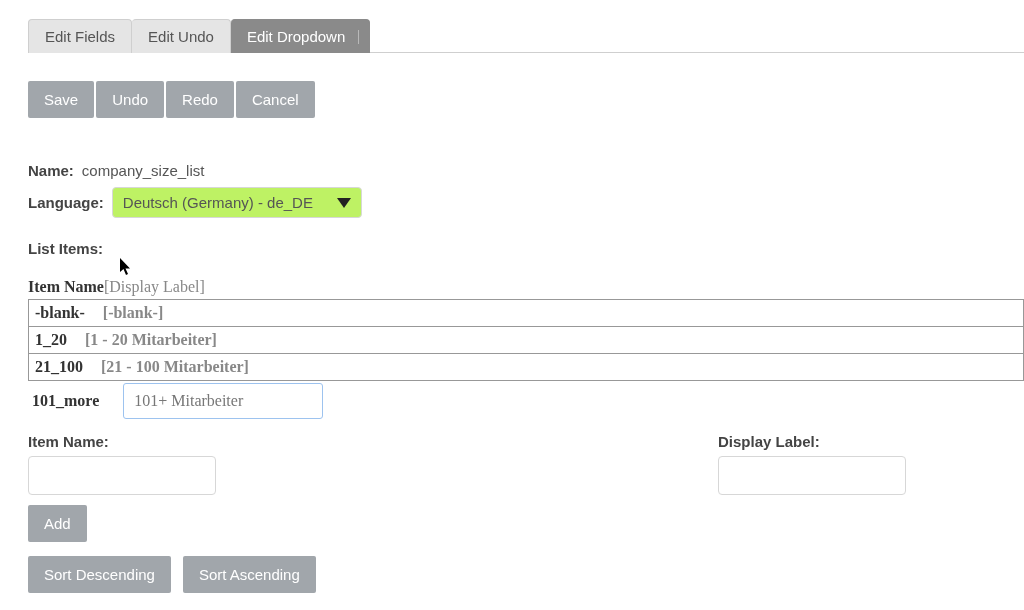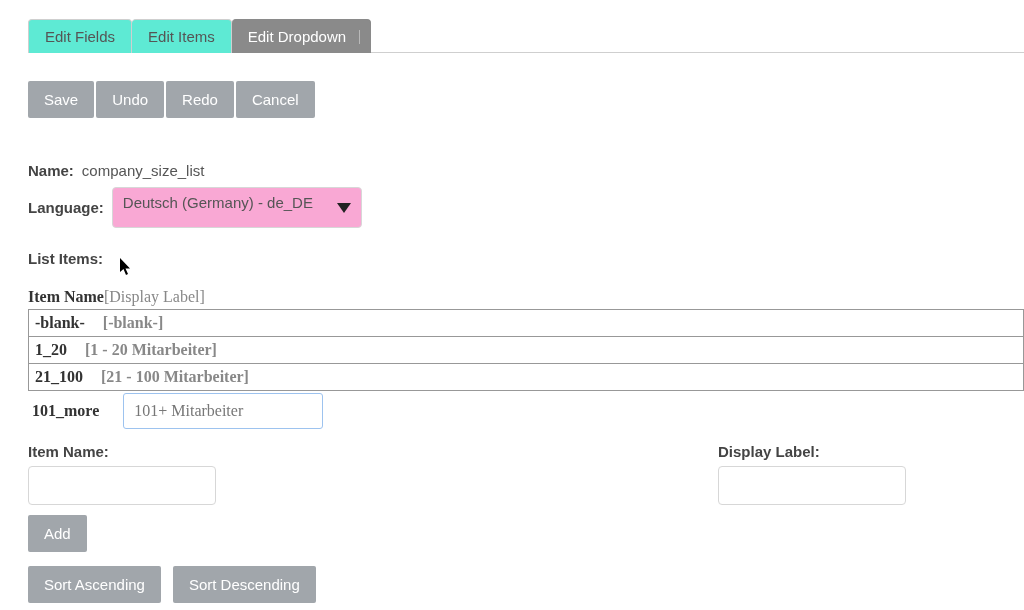--- a/index.html
+++ b/index.html
@@ -21,21 +21,21 @@
   .tabs {
     display: flex;
     align-items: flex-end;
     border-bottom: 1px solid #cfcfcf;
     width: 100%;
   }
   .tab {
     padding: 8px 16px;
     border: 1px solid #cfcfcf;
     border-bottom: none;
-    background: #5eead4;
+    background: #e5e5e5;
     color: #555;
     margin-right: 0;
     position: relative;
     bottom: -1px;
     border-radius: 4px 4px 0 0;
     font-size: 15px;
     cursor: pointer;
   }
   .tab + .tab { border-left: none; }
   .tab.active {
@@ -82,24 +82,24 @@
   .lbl {
     font-weight: 600;
     color: #444;
   }
   .value-text {
     color: #555;
   }
   .select-wrap {
     border: 1px solid #d7d7d7;
     border-radius: 4px;
-    padding: 6px 36px 16px 10px;
+    padding: 6px 36px 6px 10px;
     position: relative;
     width: 250px;
-    background: #f9a8d4;
+    background: #bef264;
     color: #555;
     cursor: pointer;
   }
   .select-wrap .caret {
     position: absolute;
     right: 10px;
     top: 50%;
     transform: translateY(-50%);
     width: 0; height: 0;
     border-left: 7px solid transparent;
@@ -192,21 +192,21 @@
     pointer-events: none;
   }
 </style>
 </head>
 <body>
 
 <div class="page">
 
   <div class="tabs" id="tab-strip">
       <div class="tab">Edit Fields</div>
-      <div class="tab">Edit Items</div>
+      <div class="tab">Edit Undo</div>
       <div class="tab active">Edit Dropdown</div>
     </div>
 
   <div class="actions">
     <button class="btn">Save</button>
     <button class="btn">Undo</button>
     <button class="btn">Redo</button>
     <button class="btn">Cancel</button>
   </div>
 
@@ -249,22 +249,22 @@
   </div>
 
   <div class="bottom-form">
     <div class="col-left">
       <span class="small-label">Item Name:</span>
       <input class="text-input" style="">
       <div class="add-wrap">
         <button class="btn">Add</button>
       </div>
       <div class="sort-wrap">
+        <button class="btn">Sort Descending</button>
         <button class="btn">Sort Ascending</button>
-        <button class="btn">Sort Descending</button>
       </div>
     </div>
     <div class="col-right">
       <span class="small-label">Display Label:</span>
       <input class="text-input" style="">
     </div>
   </div>
 
 </div>
 

